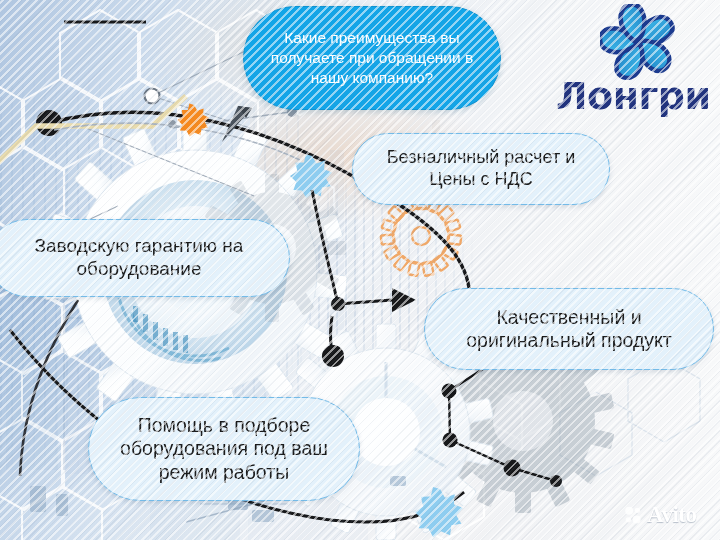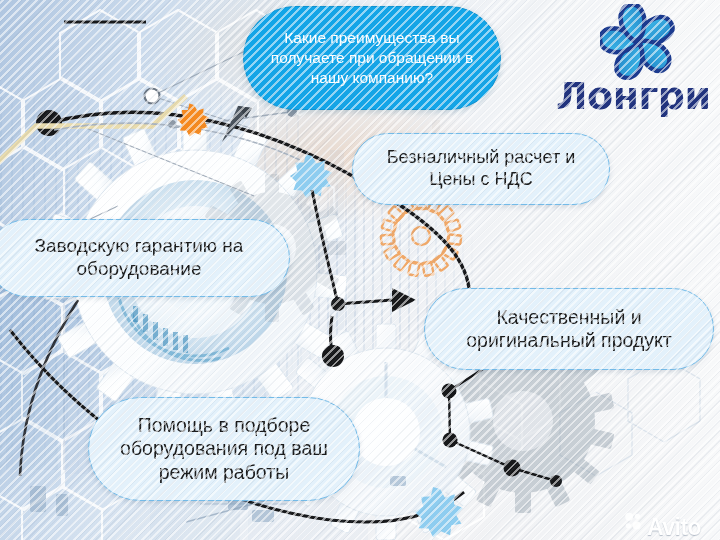--- a/index.html
+++ b/index.html
@@ -107,22 +107,21 @@
   
   .avito{
     position:absolute;left:624px;top:502px;
     display:flex;align-items:center;gap:4px;
     opacity:.92;
   }
   .avito-text{
     font-size:23px;font-weight:bold;color:#ffffff;
     text-shadow:0 1px 1px rgba(120,135,155,.55);
     letter-spacing:-.5px;
-    font-family:Liberation Sans, sans-serif;
-    margin-top:12px;
+    font-family:Liberation Serif, serif;
   }
 </style>
 </head>
 <body>
 
 <div id="stage">
 
   <div class="bg-base"></div>
   <div class="bg-leftwash"></div>
   <div class="bg-bottomleft"></div>

